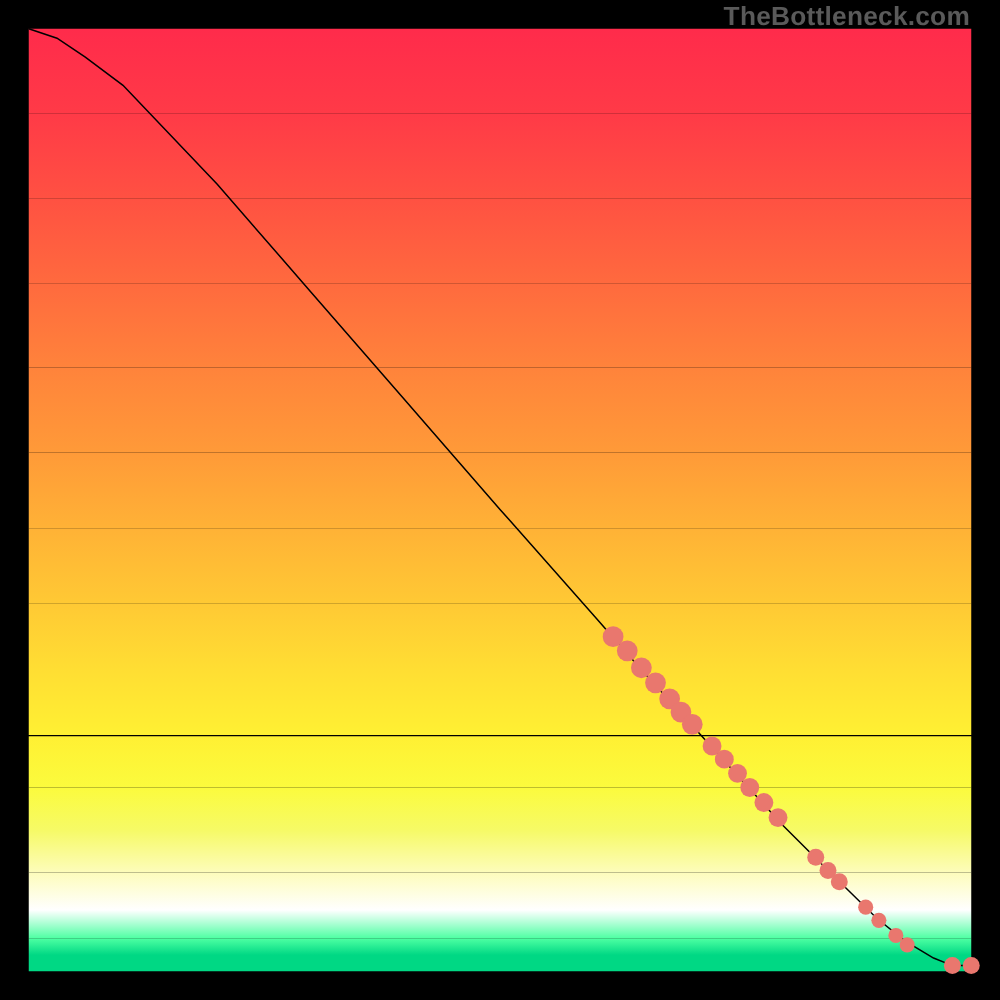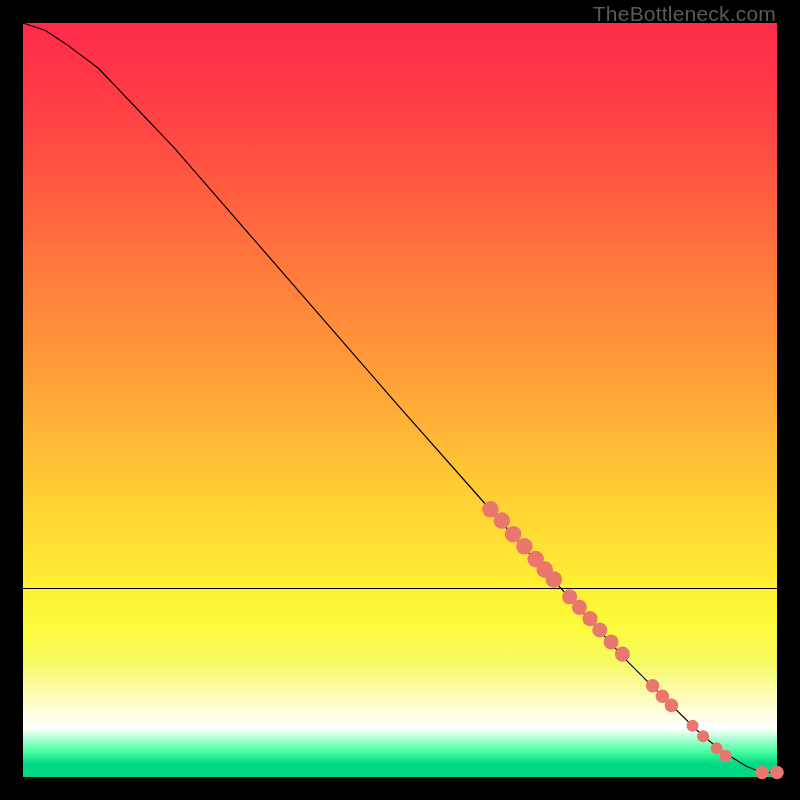--- a/index.html
+++ b/index.html
@@ -37,21 +37,21 @@
     width: 754px;
     height: 754px;
     overflow: visible;
   }
   .watermark {
     position: absolute;
     top: 2px;
     right: 24px;
     color: #5a5a5a;
     font-size: 21px;
-    font-weight: 400;
+    font-weight: 700;
     letter-spacing: 0.2px;
     margin-left: 26px;
   }
 </style>
 </head>
 <body>
 
 <div class="frame">
 
   <div class="plot-area">

